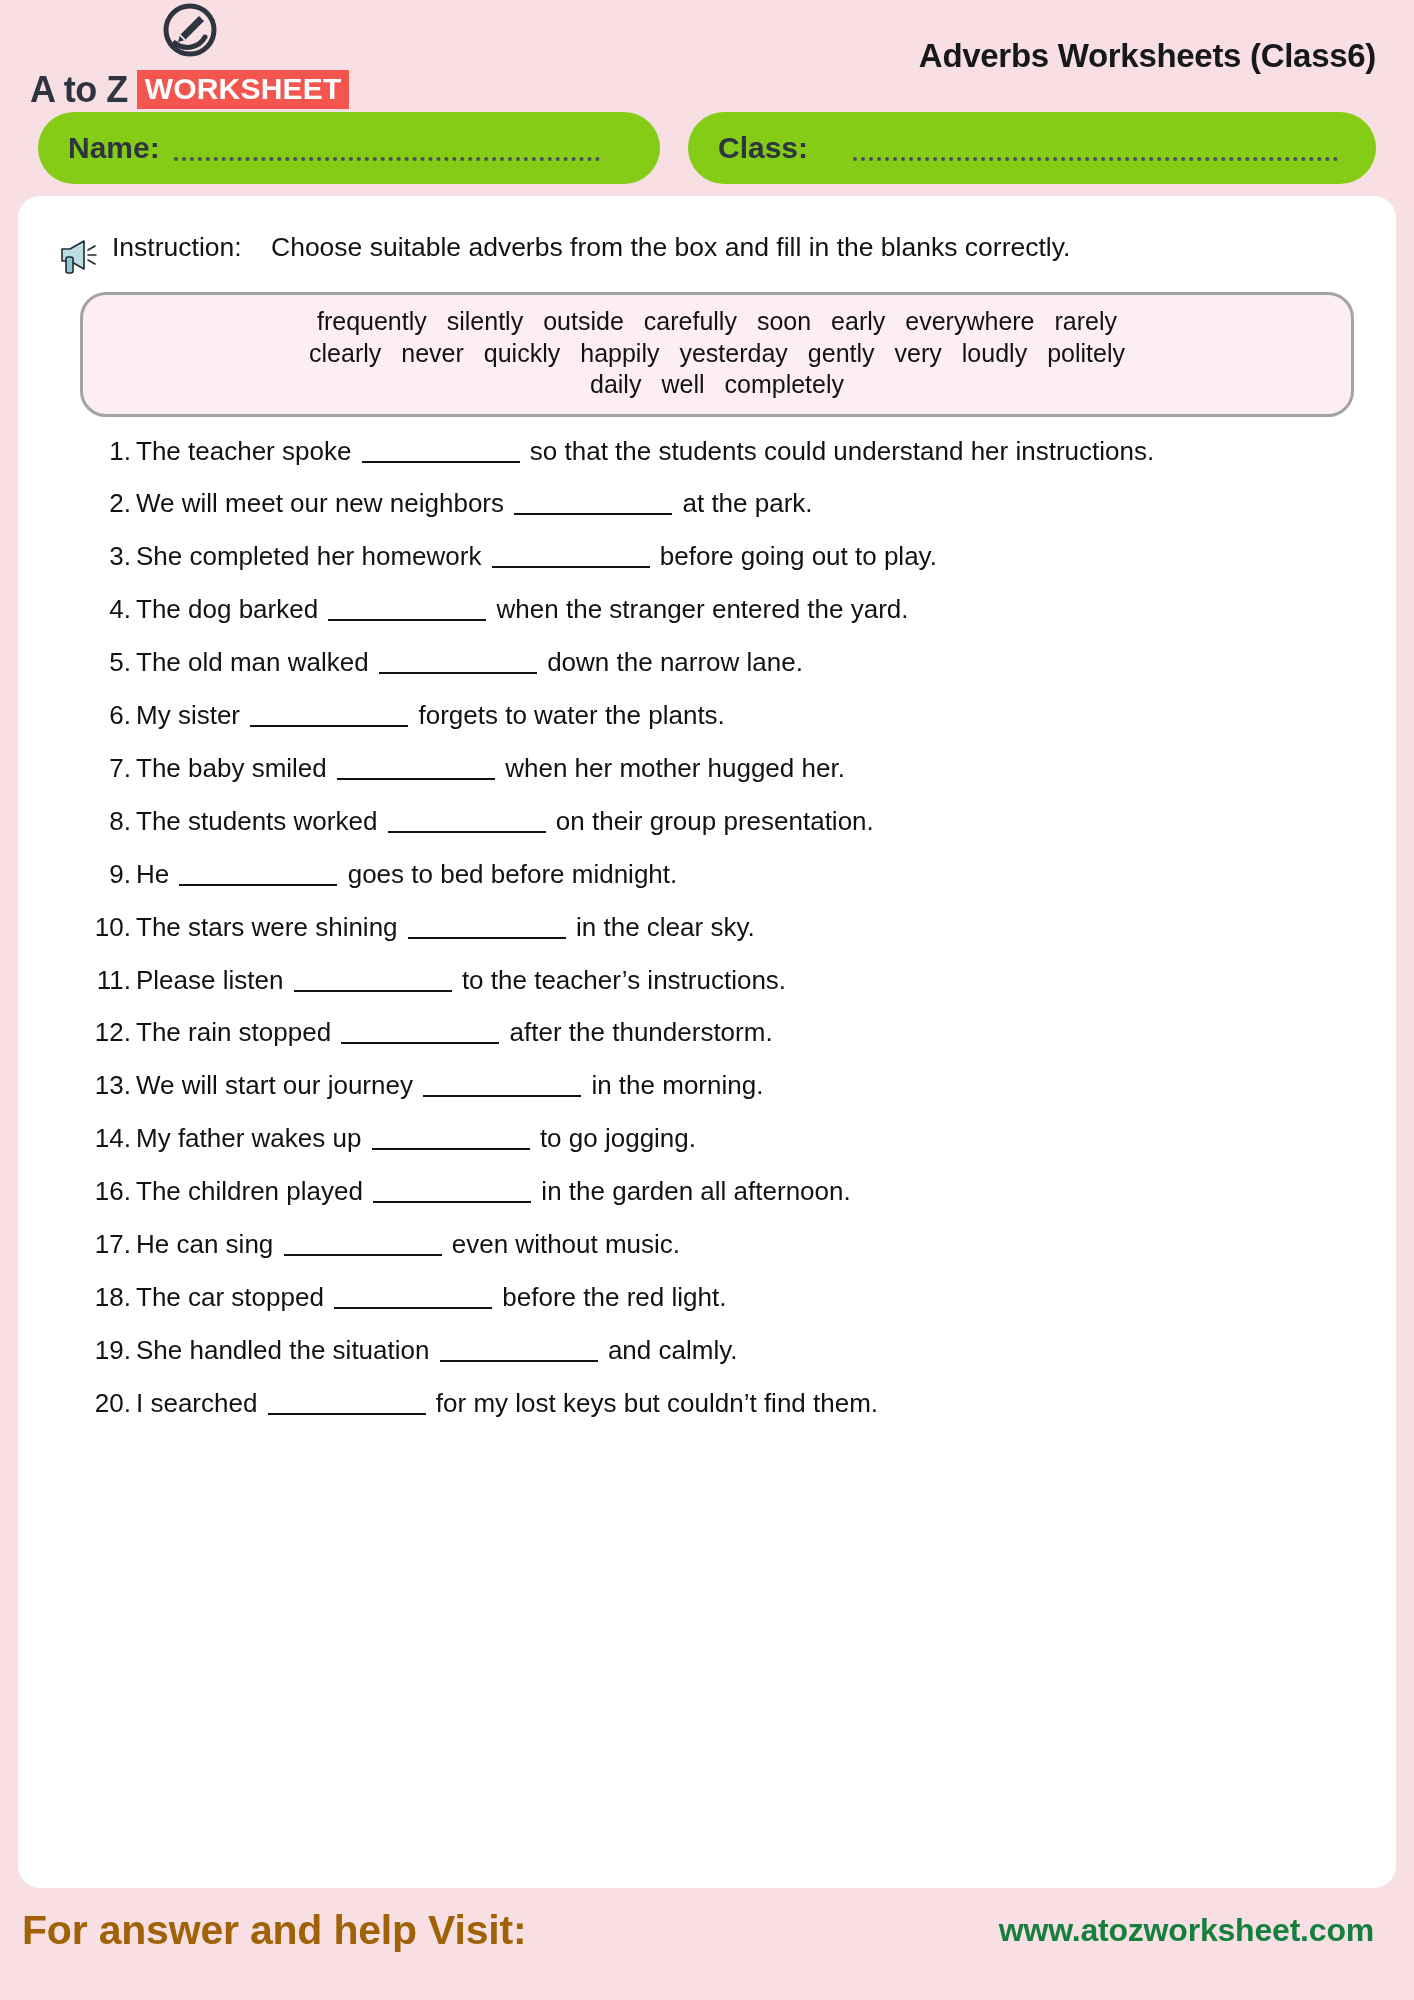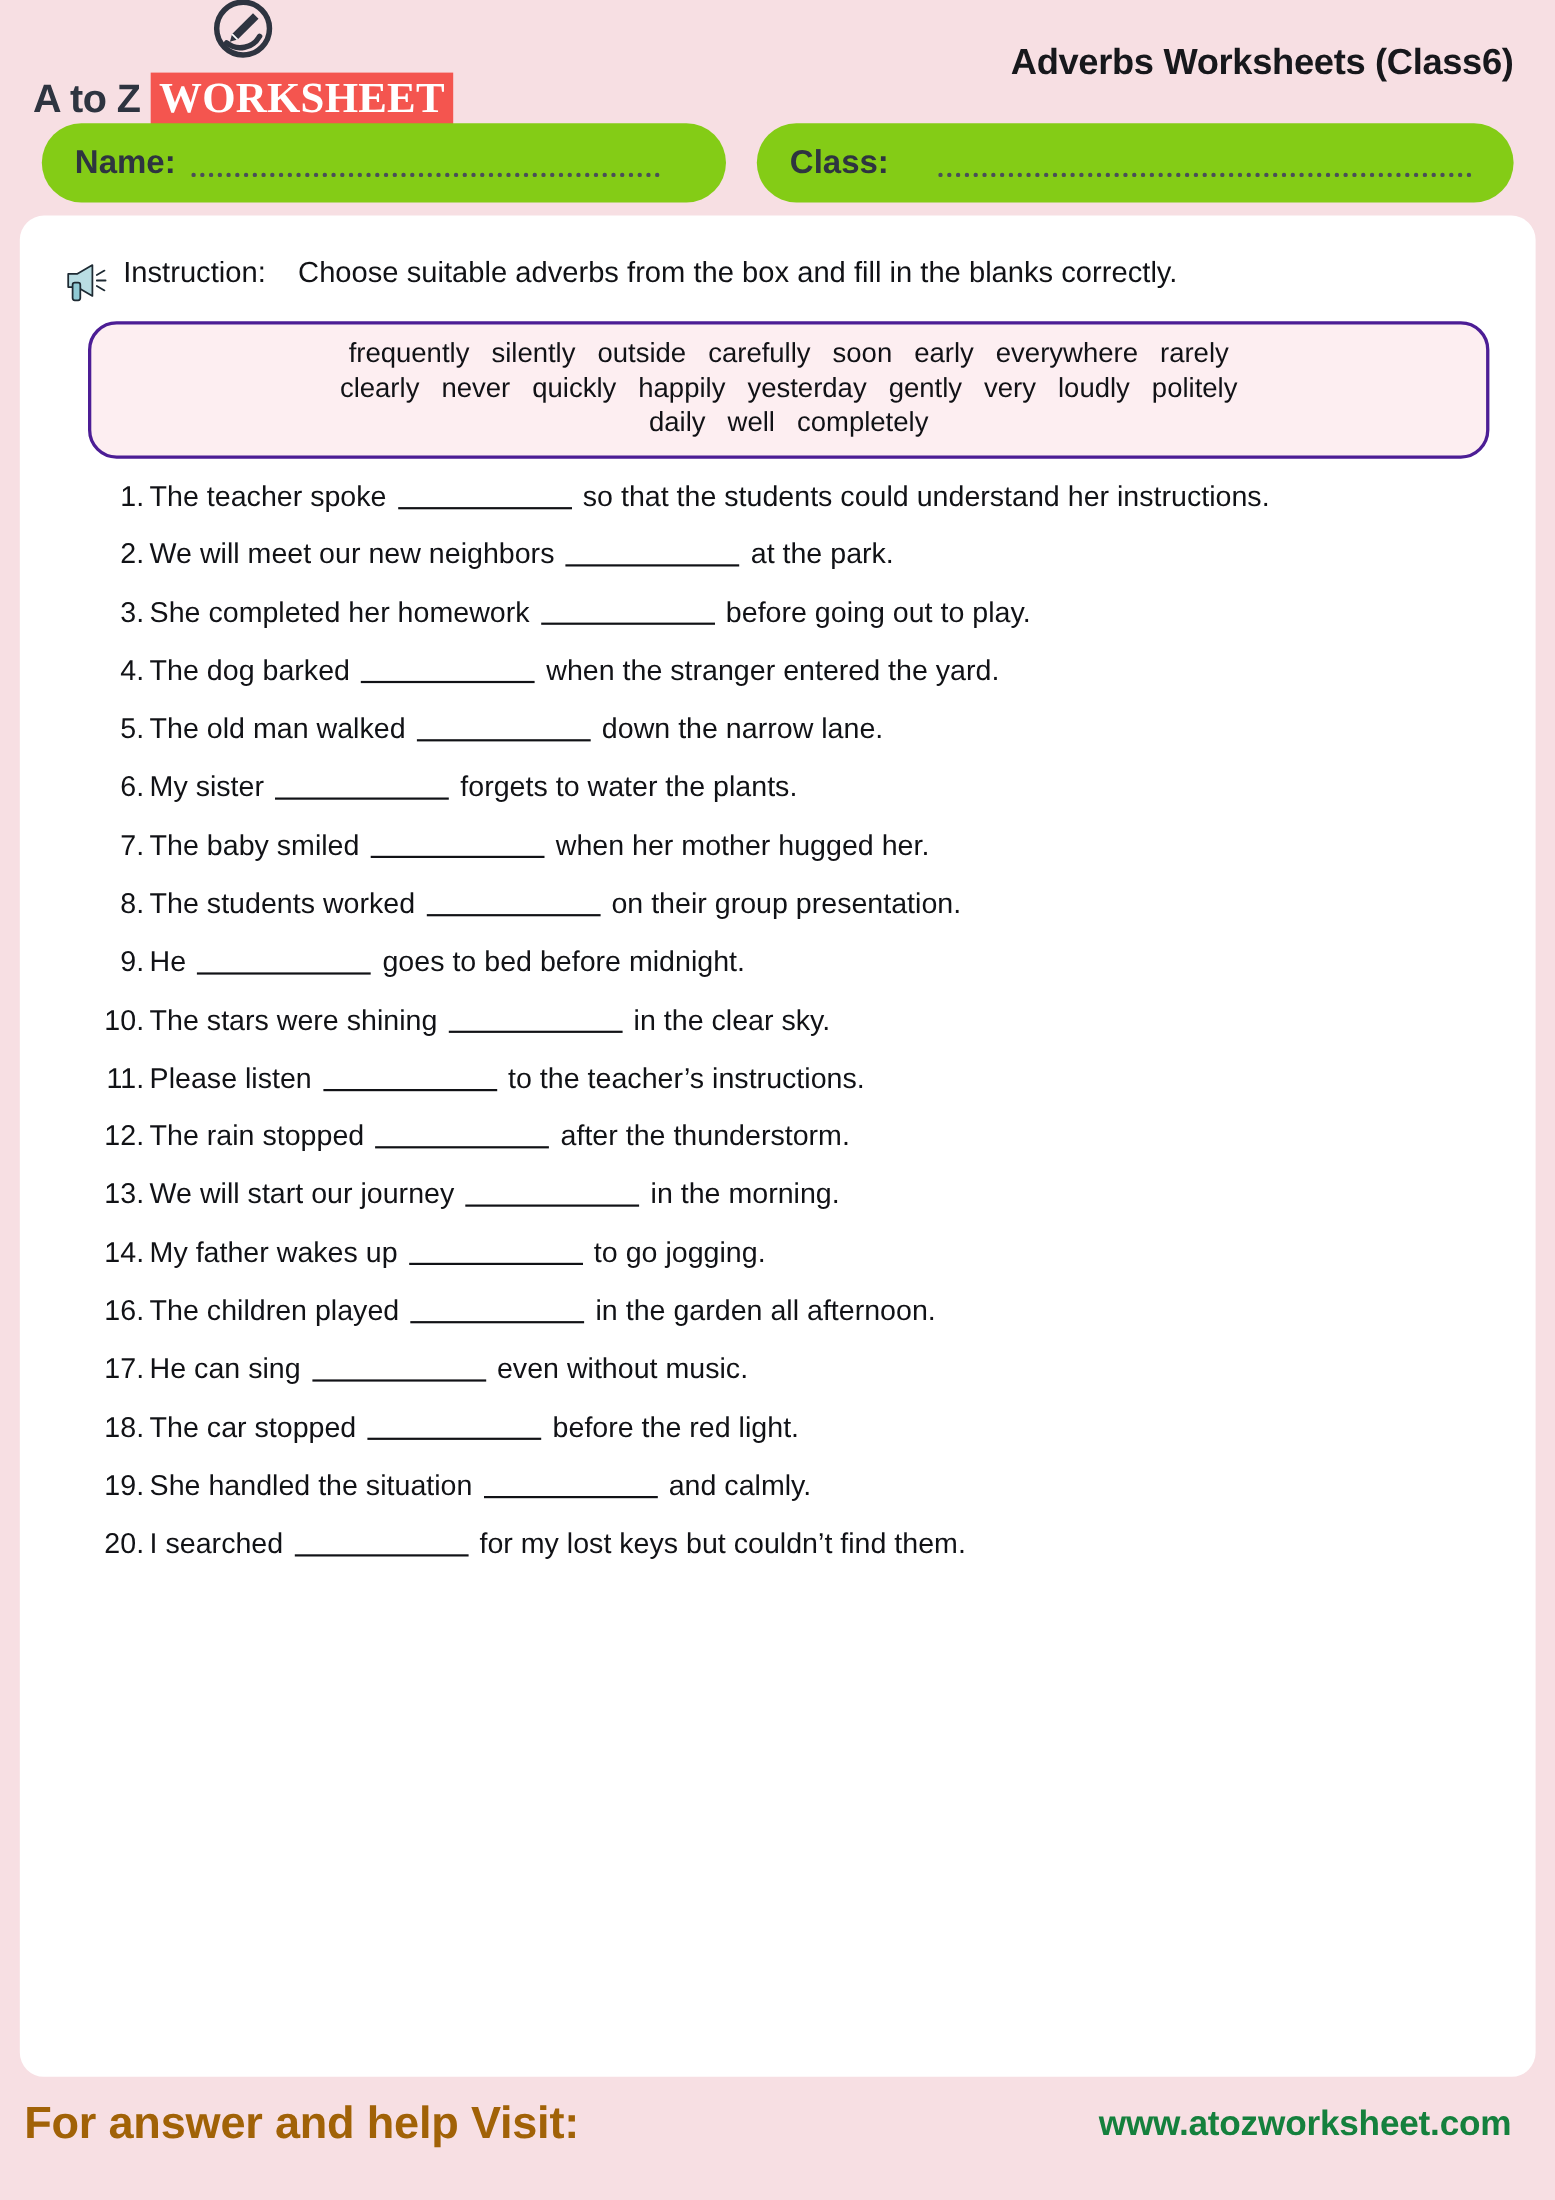--- a/index.html
+++ b/index.html
@@ -51,22 +51,22 @@
     font-size: 36px;
     font-weight: 700;
     color: #2e3440;
     letter-spacing: -0.5px;
     line-height: 1;
   }
 
   .brand-worksheet {
     background: #f4554f;
     color: #ffffff;
-    font-family: Liberation Serif, serif;
-    font-size: 39px;
+    font-family: Liberation Sans, sans-serif;
+    font-size: 30px;
     font-weight: 700;
     letter-spacing: 0.2px;
     padding: 4px 8px 5px 8px;
     line-height: 1;
   }
 
   .worksheet-title {
     font-size: 33px;
     font-weight: 700;
     color: #17181c;
@@ -153,21 +153,21 @@
   }
 
   .instruction-body {
     font-weight: 400;
     margin-left: 22px;
   }
 
   
   .wordbank {
     margin: 16px 8px 0 28px;
-    border: 3px solid #4c1d95;
+    border: 3px solid #a3a3a3;
     border-radius: 26px;
     background: #fdeef1;
     padding: 11px 26px 13px 26px;
     text-align: center;
   }
 
   .wordbank-row {
     font-size: 25px;
     color: #111216;
     line-height: 1.26;

